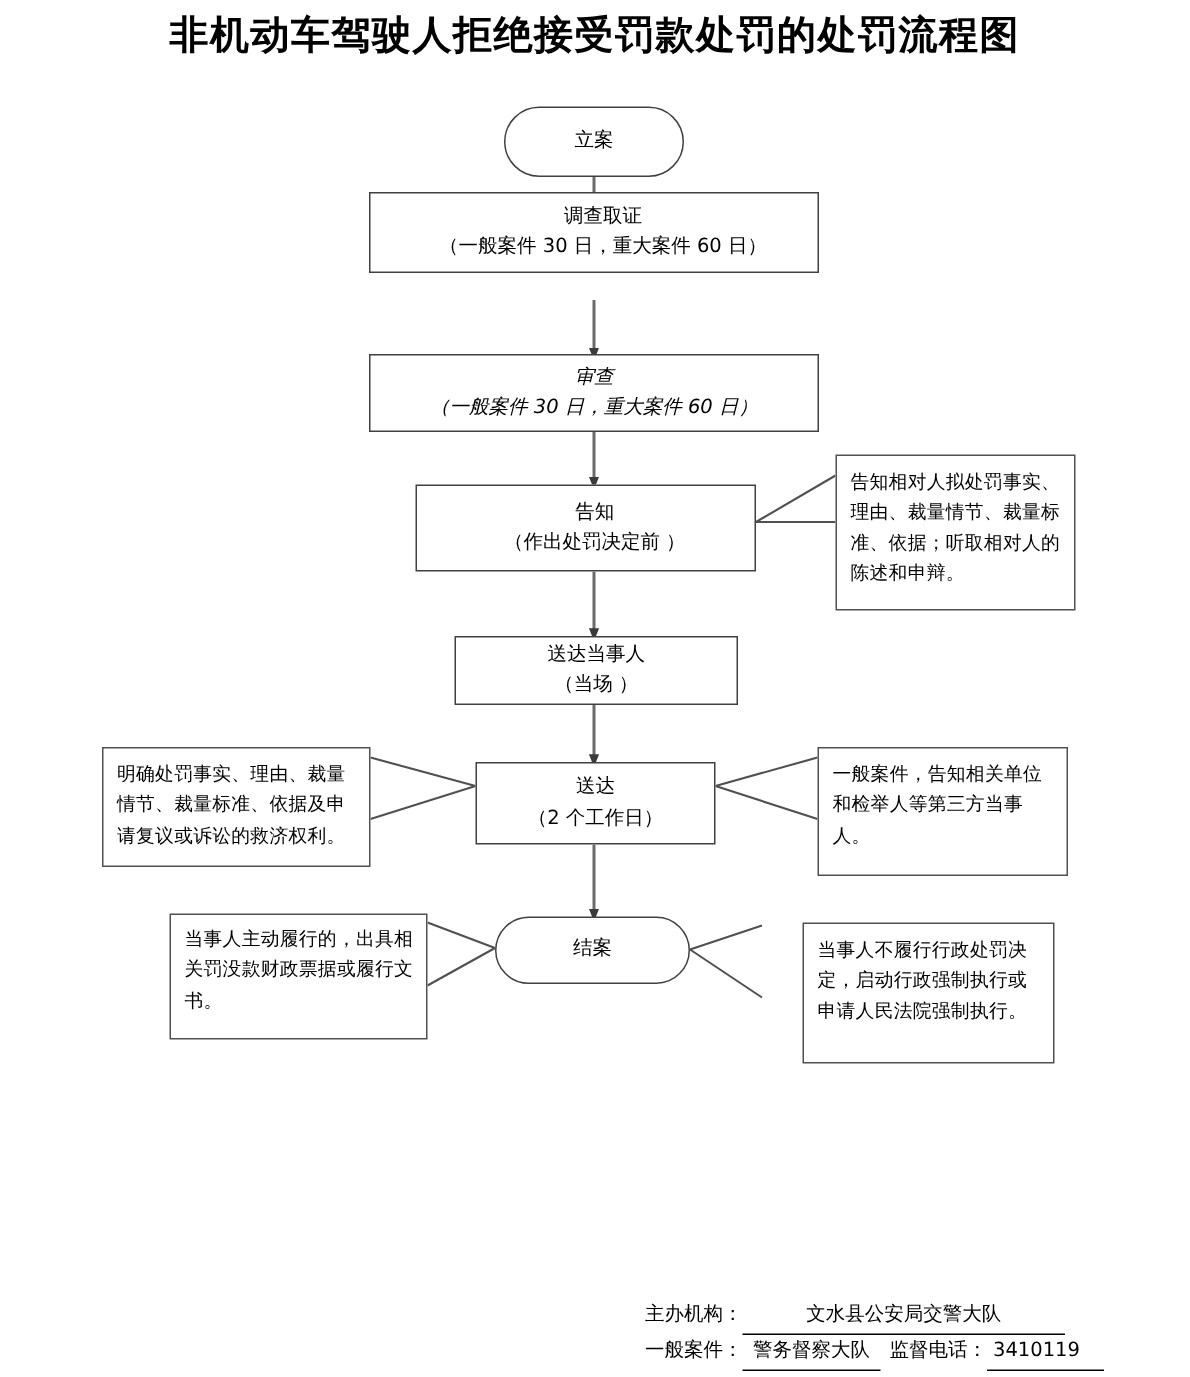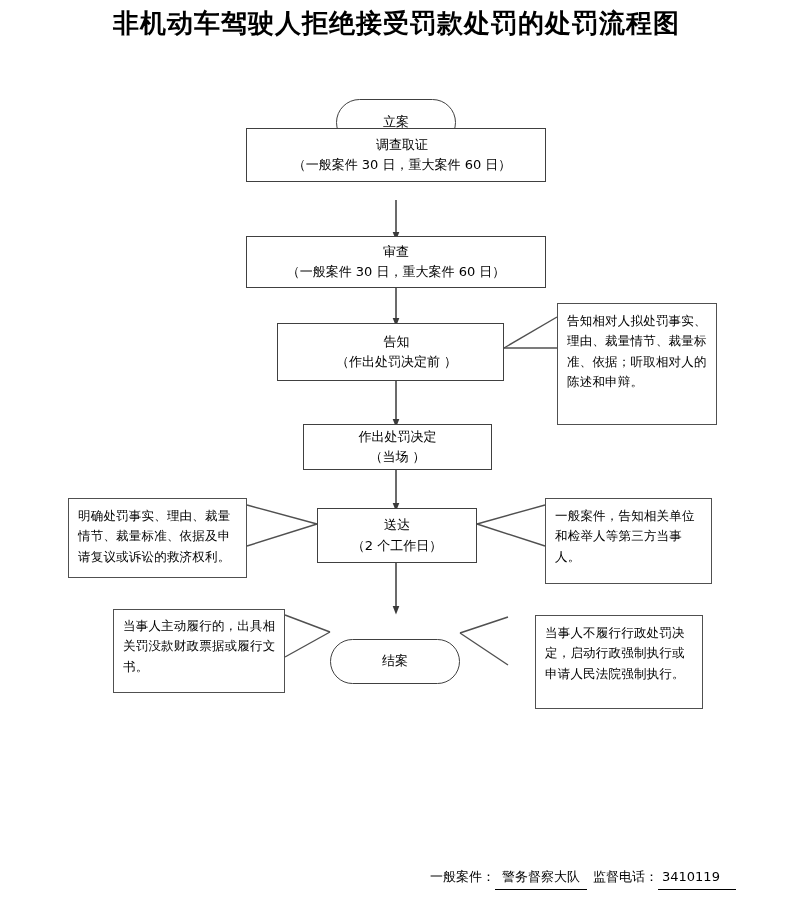--- a/index.html
+++ b/index.html
@@ -41,21 +41,20 @@
     justify-content: center;
     font-size: 13px;
     line-height: 1.55;
     text-align: center;
     font-family: "DejaVu Sans", "Liberation Sans", sans-serif;
   }
   .node .l1, .node .l2 { display: block; white-space: nowrap; }
 
   .terminator {
     border-radius: 999px;
-    margin-top: 28px;
   }
 
   
   .note {
     position: absolute;
     box-sizing: border-box;
     border: 1px solid #505050;
     background: #ffffff;
     font-size: 12.5px;
     line-height: 1.62;
@@ -138,55 +137,59 @@
 
 <div class="node terminator" id="node-start" style="left:336px; top:71px; width:120px; height:47px;">
   <span class="l1">立案</span>
 </div>
 
 <div class="node" id="node-investigate" style="left:246px; top:128px; width:300px; height:54px;padding-left:12px;">
   <span class="l1">调查取证</span>
   <span class="l2">（一般案件 30 日，重大案件 60 日）</span>
 </div>
 
-<div class="node" id="node-review" style="left:246px; top:236px; width:300px; height:52px;">
+<div class="node" id="node-review" style="left:246px; top:236px; width:300px; height:52px;font-style:italic;">
   <span class="l1">审查</span>
   <span class="l2">（一般案件 30 日，重大案件 60 日）</span>
 </div>
 
 <div class="node" id="node-notify" style="left:277px; top:323px; width:227px; height:58px;padding-left:12px;">
   <span class="l1">告知</span>
   <span class="l2">（作出处罚决定前 ）</span>
 </div>
 
 <div class="node" id="node-decision" style="left:303px; top:424px; width:189px; height:46px;">
-  <span class="l1">作出处罚决定</span>
+  <span class="l1">送达当事人</span>
   <span class="l2">（当场 ）</span>
 </div>
 
 <div class="node" id="node-deliver" style="left:317px; top:508px; width:160px; height:55px;">
   <span class="l1">送达</span>
   <span class="l2">（2 个工作日）</span>
 </div>
 
 <div class="node terminator" id="node-close" style="left:330px; top:611px; width:130px; height:45px;">
   <span class="l1">结案</span>
 </div>
 
-<div class="note" id="note-notify" style="left:557px; top:303px; width:160px; height:122px;">告知相对人拟处罚事实、理由、裁量情节、裁量标准、依据；听取相对人的陈述和申辩。</div>
+<div class="note" id="note-notify" style="left:557px; top:303px; width:160px; height:104px;">告知相对人拟处罚事实、理由、裁量情节、裁量标准、依据；听取相对人的陈述和申辩。</div>
 
 <div class="note" id="note-deliver-left" style="left:68px; top:498px; width:179px; height:80px;">明确处罚事实、理由、裁量情节、裁量标准、依据及申请复议或诉讼的救济权利。</div>
 
 <div class="note" id="note-deliver-right" style="left:545px; top:498px; width:167px; height:86px;">一般案件，告知相关单位和检举人等第三方当事人。</div>
 
 <div class="note" id="note-close-left" style="left:113px; top:609px; width:172px; height:84px;font-family:Liberation Mono, monospace;">当事人主动履行的，出具相关罚没款财政票据或履行文书。</div>
 
 <div class="note" id="note-close-right" style="left:535px; top:615px; width:168px; height:94px;">当事人不履行行政处罚决定，启动行政强制执行或申请人民法院强制执行。</div>
 
 <div id="footer">
   <div class="f-row">
+    <span class="f-label">主办机构：</span>
+    <span class="f-value" id="f-org-value">文水县公安局交警大队</span>
+  </div>
+  <div class="f-row">
     <span class="f-label">一般案件：</span>
     <span class="f-value" id="f-sup-value">警务督察大队</span>
     <span class="f-gap"></span>
     <span class="f-label">监督电话：</span>
     <span class="f-value" id="f-tel-value">3410119</span>
   </div>
 </div>
 
 </body></html>

